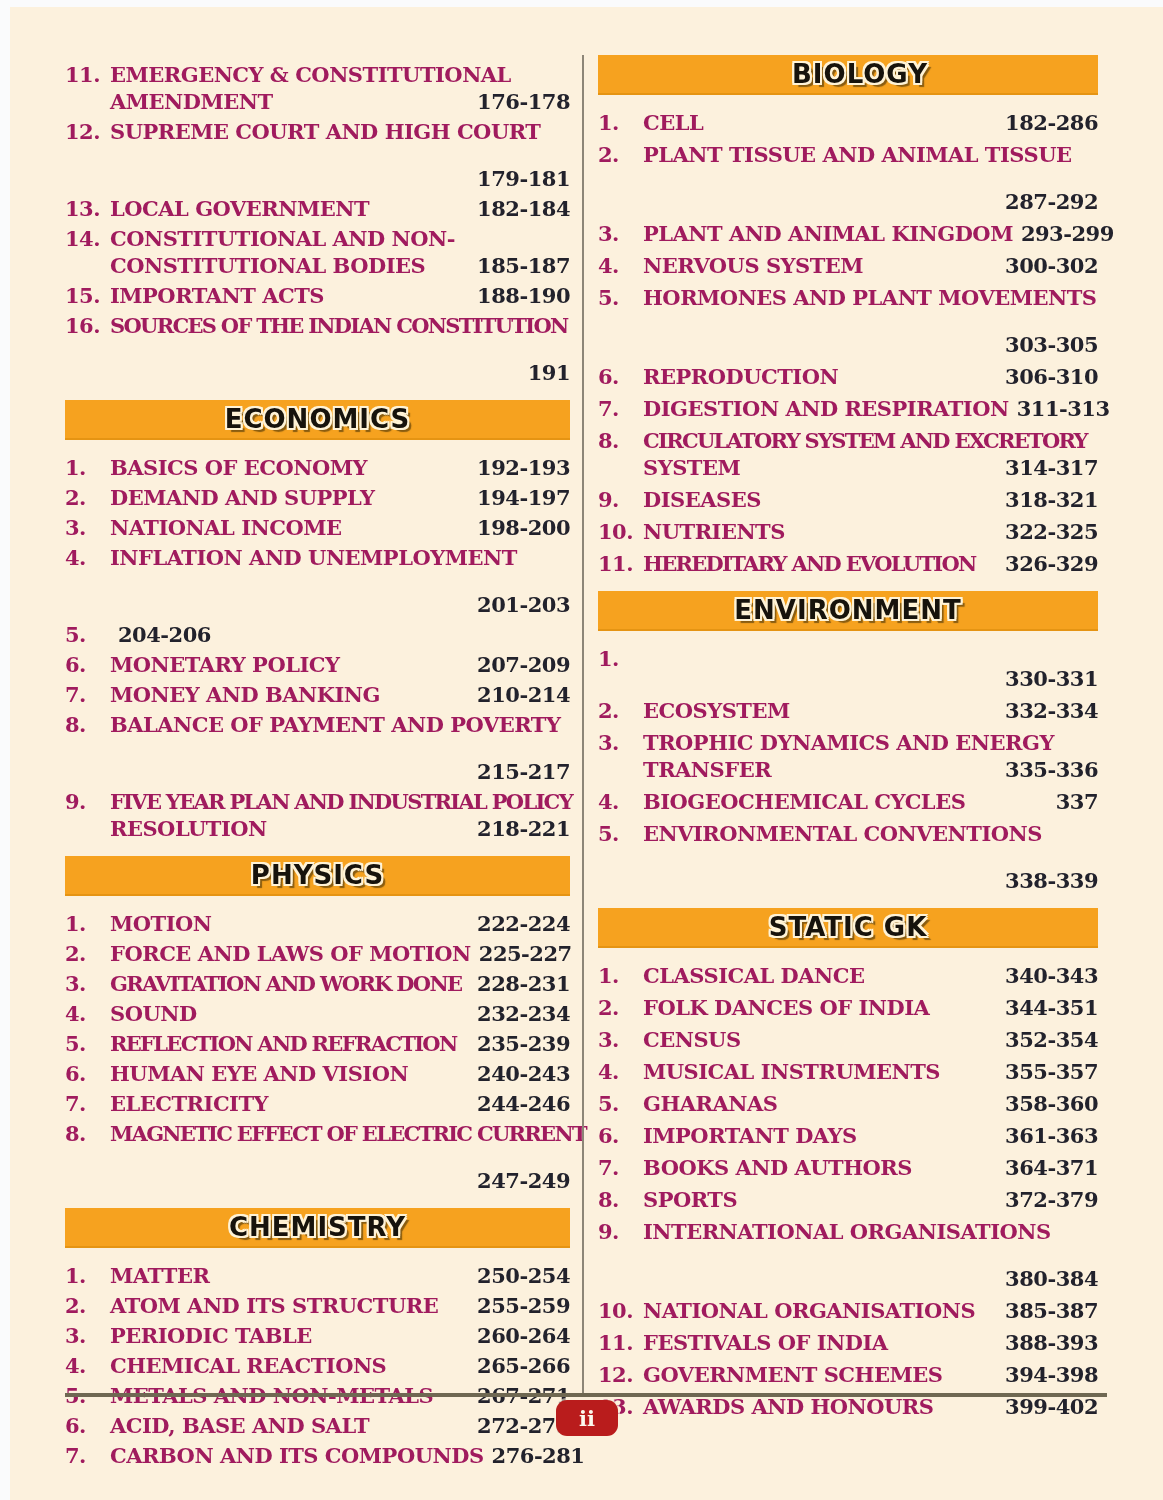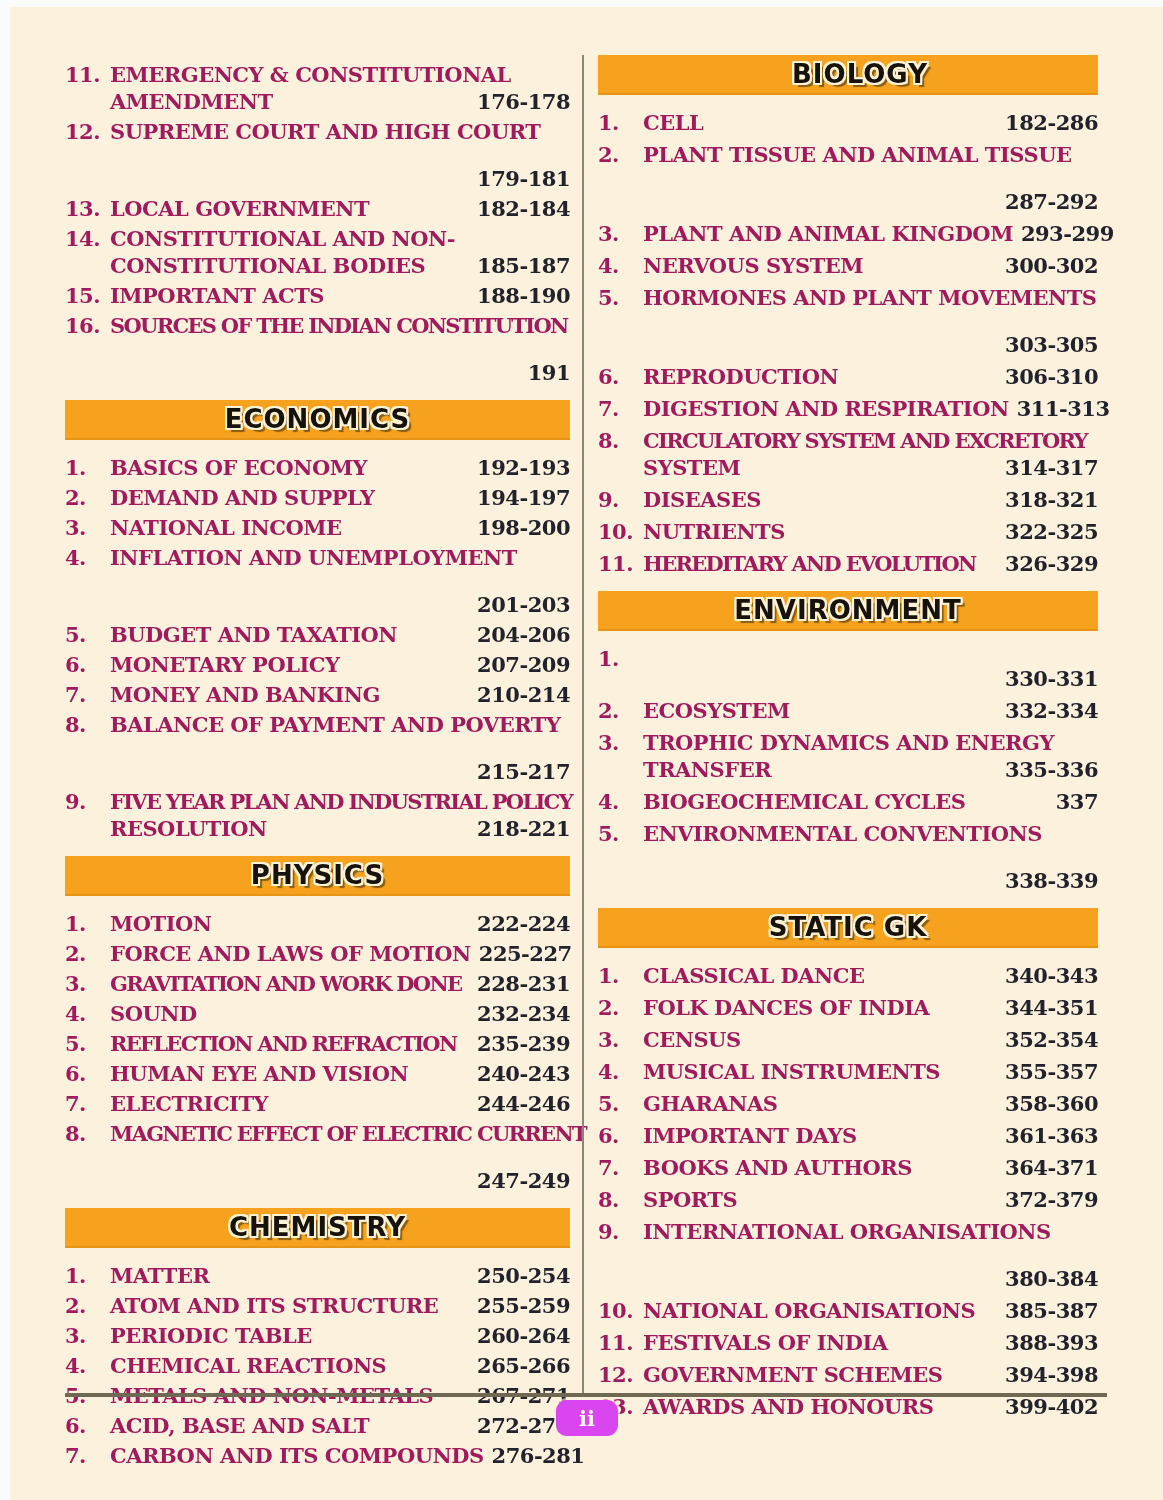--- a/index.html
+++ b/index.html
@@ -57,21 +57,21 @@
     font-weight:bold;font-size:21px;color:#22222C;
     margin-left:8px;white-space:nowrap;letter-spacing:-0.5px;
   }
 
   .rule{
     position:absolute;left:55px;top:1386px;width:1042px;height:4px;
     background:#6F6852;
   }
   .badge{
     position:absolute;left:546px;top:1393px;width:62px;height:36px;
-    background:#d946ef;border-radius:11px;
+    background:#b91c1c;border-radius:11px;
     display:flex;align-items:center;justify-content:center;
     box-shadow:0 0 0 2px rgba(252,241,221,0.6);
   }
   .badge-text{
     color:#FCF8EE;font-weight:bold;font-size:21px;
     font-family:"DejaVu Serif","Liberation Serif",serif;
   }
 </style>
 </head>
 <body>
@@ -184,21 +184,20 @@
               </div>
               <div class="line pages-only">
                 <span class="p">201-203</span>
               </div>
             </div>
           </div>
           <div class="item">
             <span class="num">5.</span>
             <div class="body">
               <div class="line">
-                <span class="t">BUDGET AND TAXATION</span>
                 <span class="p">204-206</span>
               </div>
             </div>
           </div>
           <div class="item">
             <span class="num">6.</span>
             <div class="body">
               <div class="line">
                 <span class="t">MONETARY POLICY</span>
                 <span class="p">207-209</span>

